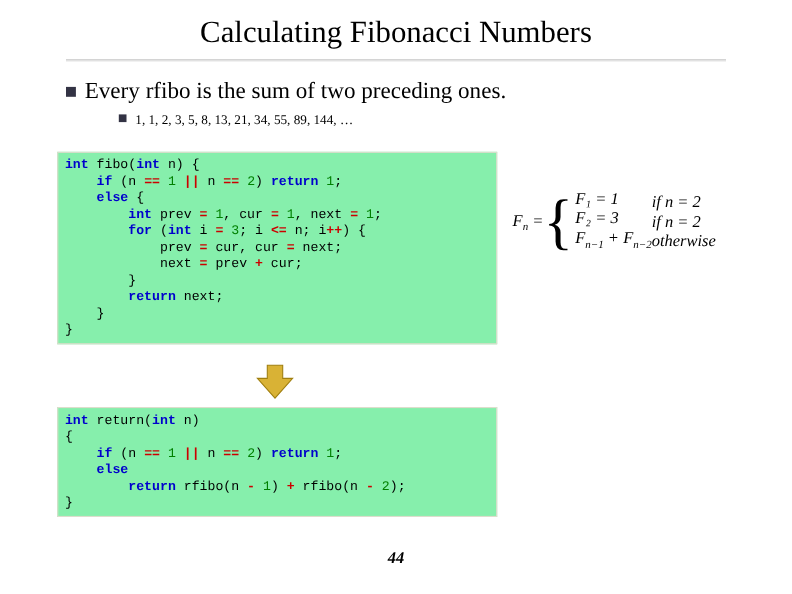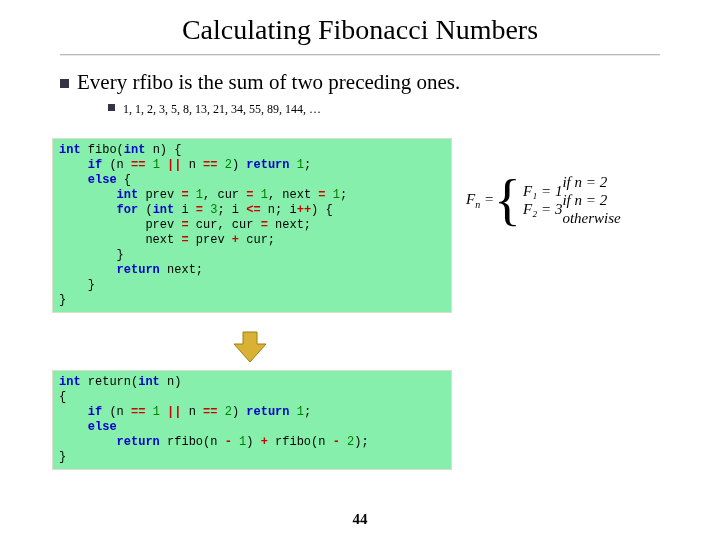--- a/index.html
+++ b/index.html
@@ -108,27 +108,28 @@
     display: inline-block;
     vertical-align: middle;
   }
   .formula-mid { }
   .formula-mid div, .formula-right div {
     line-height: 18px;
   }
   sub { font-size: 10px; font-style: italic; }
   .pagenum {
     position: absolute;
-    bottom: 12px;
+    bottom: 23px;
     left: 0;
     width: 720px;
     text-align: center;
     font-size: 15px;
     font-weight: bold;
     font-family: "Times New Roman", serif;
+    font-style: italic;
   }
 </style>
 </head>
 <body>
 
 <div class="slide">
 
   <div class="title">Calculating Fibonacci Numbers</div>
   <div class="rule"></div>
 
@@ -139,20 +140,21 @@
   <div class="b2">
     <span class="bullet-sq small"></span><span>1, 1, 2, 3, 5, 8, 13, 21, 34, 55, 89, 144, …</span>
   </div>
 
   <div class="formula">
     <span class="formula-left">
       <span>F</span><sub>n</sub><span> = </span>
     </span><span class="brace">{</span><span class="formula-mid">
       <div>F₁ = 1</div>
       <div>F₂ = 3</div>
+      <div><span>F</span><sub>n−1</sub><span> + </span><span>F</span><sub>n−2</sub></div>
     </span><span class="formula-right">
       <div>if n = 2</div>
       <div>if n = 2</div>
       <div>otherwise</div>
     </span>
   </div>
 
   <div class="codebox code1">
 <pre><span class="kw">int</span><span> fibo(</span><span class="kw">int</span><span> n) {</span>
 <span>    </span><span class="kw">if</span><span> (n </span><span class="op">==</span><span> </span><span class="num">1</span><span> </span><span class="op">||</span><span> n </span><span class="op">==</span><span> </span><span class="num">2</span><span>) </span><span class="kw">return</span><span> </span><span class="num">1</span><span>;</span>

